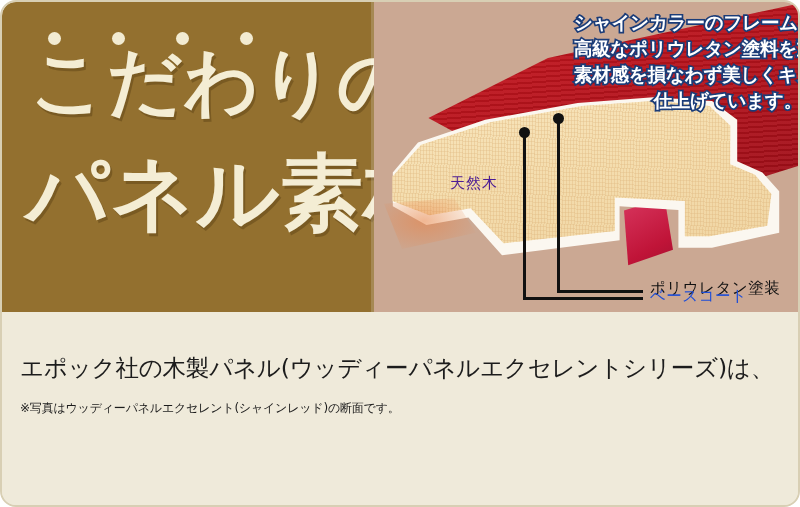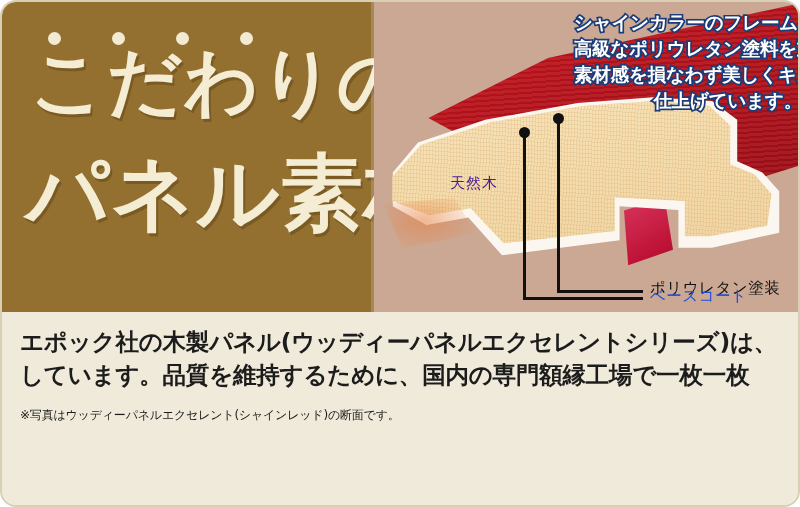--- a/index.html
+++ b/index.html
@@ -202,21 +202,22 @@
     width:800px; height:193px;
     background:#EFEADA;
     padding:14px 18px 0 18px;
   }
   .body-line {
     font-size:23.5px;
     line-height:33px;
     color:#1C1C1C;
     letter-spacing:-0.2px;
     white-space:nowrap;
-    font-weight:700;
+    font-weight:400;
+    margin-top:26px;
   }
   .note {
     margin-top:12px;
     font-size:12px;
     line-height:22px;
     color:#1C1C1C;
     letter-spacing:-0.2px;
     white-space:nowrap;
   }
 </style>
@@ -262,17 +263,16 @@
     <span class="pu-text">ポリウレタン塗装</span>
 
     <span class="lead-dot bc-dot"></span>
     <span class="lead bc-vert"></span>
     <span class="lead bc-horiz"></span>
     <span class="bc-text">ベースコート</span>
   </div>
 
   <div class="bottom">
     <div class="body-line">エポック社の木製パネル(ウッディーパネルエクセレントシリーズ)は、</div>
-    <div class="body-line">しています。品質を維持するために、国内の専門額縁工場で一枚一枚</div>
     <div class="note">※写真はウッディーパネルエクセレント(シャインレッド)の断面です。</div>
   </div>
 
 </div>
 
 </body></html>

